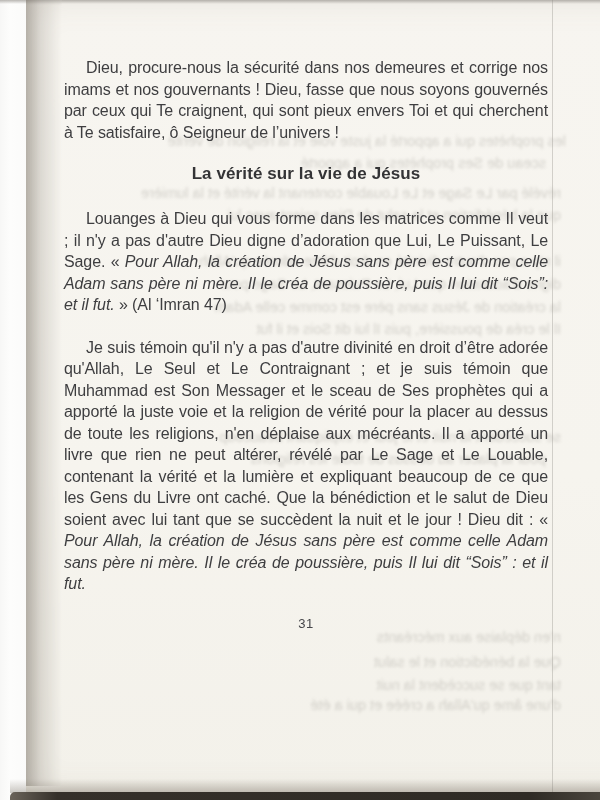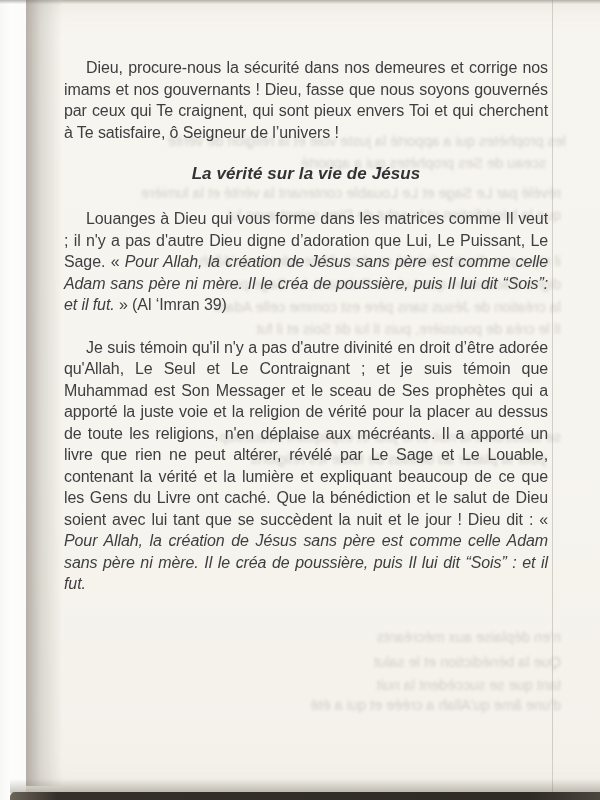--- a/index.html
+++ b/index.html
@@ -71,21 +71,21 @@
   }
   .para{
     margin:0 0 21px 0;
     font-size:16px;line-height:21.5px;letter-spacing:-.1px;
     text-align:justify;text-indent:22px;
   }
   .para .italic{font-style:italic;}
   .section-heading{
     margin:14px 0 24px 0;
     font-size:17px;font-weight:bold;text-align:center;
-    letter-spacing:.1px;color:#343436;font-style:italic;
+    letter-spacing:.1px;color:#343436;
   }
   .spacer-top{height:57px;}
   .page-number{
     margin-top:6px;text-align:center;
     font-size:13px;color:#46464a;letter-spacing:.5px;
   }
 </style>
 </head>
 <body>
 
@@ -111,23 +111,24 @@
     <div class="ghost" style="top:678px;left:340px;width:195px;">tant que se succèdent la nuit</div>
     <div class="ghost" style="top:698px;left:280px;width:255px;">d'une âme qu'Allah a créée et qui a été envoyé</div>
 
     <div class="content">
       <div class="spacer-top"></div>
 
       <p class="para"><span>Dieu, procure-nous la sécurité dans nos demeures et corrige nos imams et nos gouvernants ! Dieu, fasse que nous soyons gouvernés par ceux qui Te craignent, qui sont pieux envers Toi et qui cherchent à Te satisfaire, ô Seigneur de l’univers !</span></p>
 
       <h2 class="section-heading">La vérité sur la vie de Jésus</h2>
 
-      <p class="para"><span>Louanges à Dieu qui vous forme dans les matrices comme Il veut ; il n'y a pas d'autre Dieu digne d’adoration que Lui, Le Puissant, Le Sage. « </span><span class="italic">Pour Allah, la création de Jésus sans père est comme celle Adam sans père ni mère. Il le créa de poussière, puis Il lui dit “Sois”: et il fut.</span><span> » (Al ‘Imran 39)</span></p>
+      <p class="para"><span>Louanges à Dieu qui vous forme dans les matrices comme Il veut ; il n'y a pas d'autre Dieu digne d’adoration que Lui, Le Puissant, Le Sage. « </span><span class="italic">Pour Allah, la création de Jésus sans père est comme celle Adam sans père ni mère. Il le créa de poussière, puis Il lui dit “Sois”: et il fut.</span><span> » (Al ‘Imran 47)</span></p>
       <p class="para"><span>Je suis témoin qu'il n'y a pas d'autre divinité en droit d’être adorée qu'Allah, Le Seul et Le Contraignant ; et je suis témoin que Muhammad est Son Messager et le sceau de Ses prophètes qui a apporté la juste voie et la religion de vérité pour la placer au dessus de toute les religions, n'en déplaise aux mécréants. Il a apporté un livre que rien ne peut altérer, révélé par Le Sage et Le Louable, contenant la vérité et la lumière et expliquant beaucoup de ce que les Gens du Livre ont caché. Que la bénédiction et le salut de Dieu soient avec lui tant que se succèdent la nuit et le jour ! Dieu dit : « </span><span class="italic">Pour Allah, la création de Jésus sans père est comme celle Adam sans père ni mère. Il le créa de poussière, puis Il lui dit “Sois” : et il fut.</span></p>
 
+      <div class="page-number">31</div>
     </div>
 
   </div>
 
   <div class="page-edge-line"></div>
   <div class="gutter"></div>
   <div class="top-band"></div>
   <div class="bottom-shadow"></div>
   <div class="bottom-band"></div>
 

